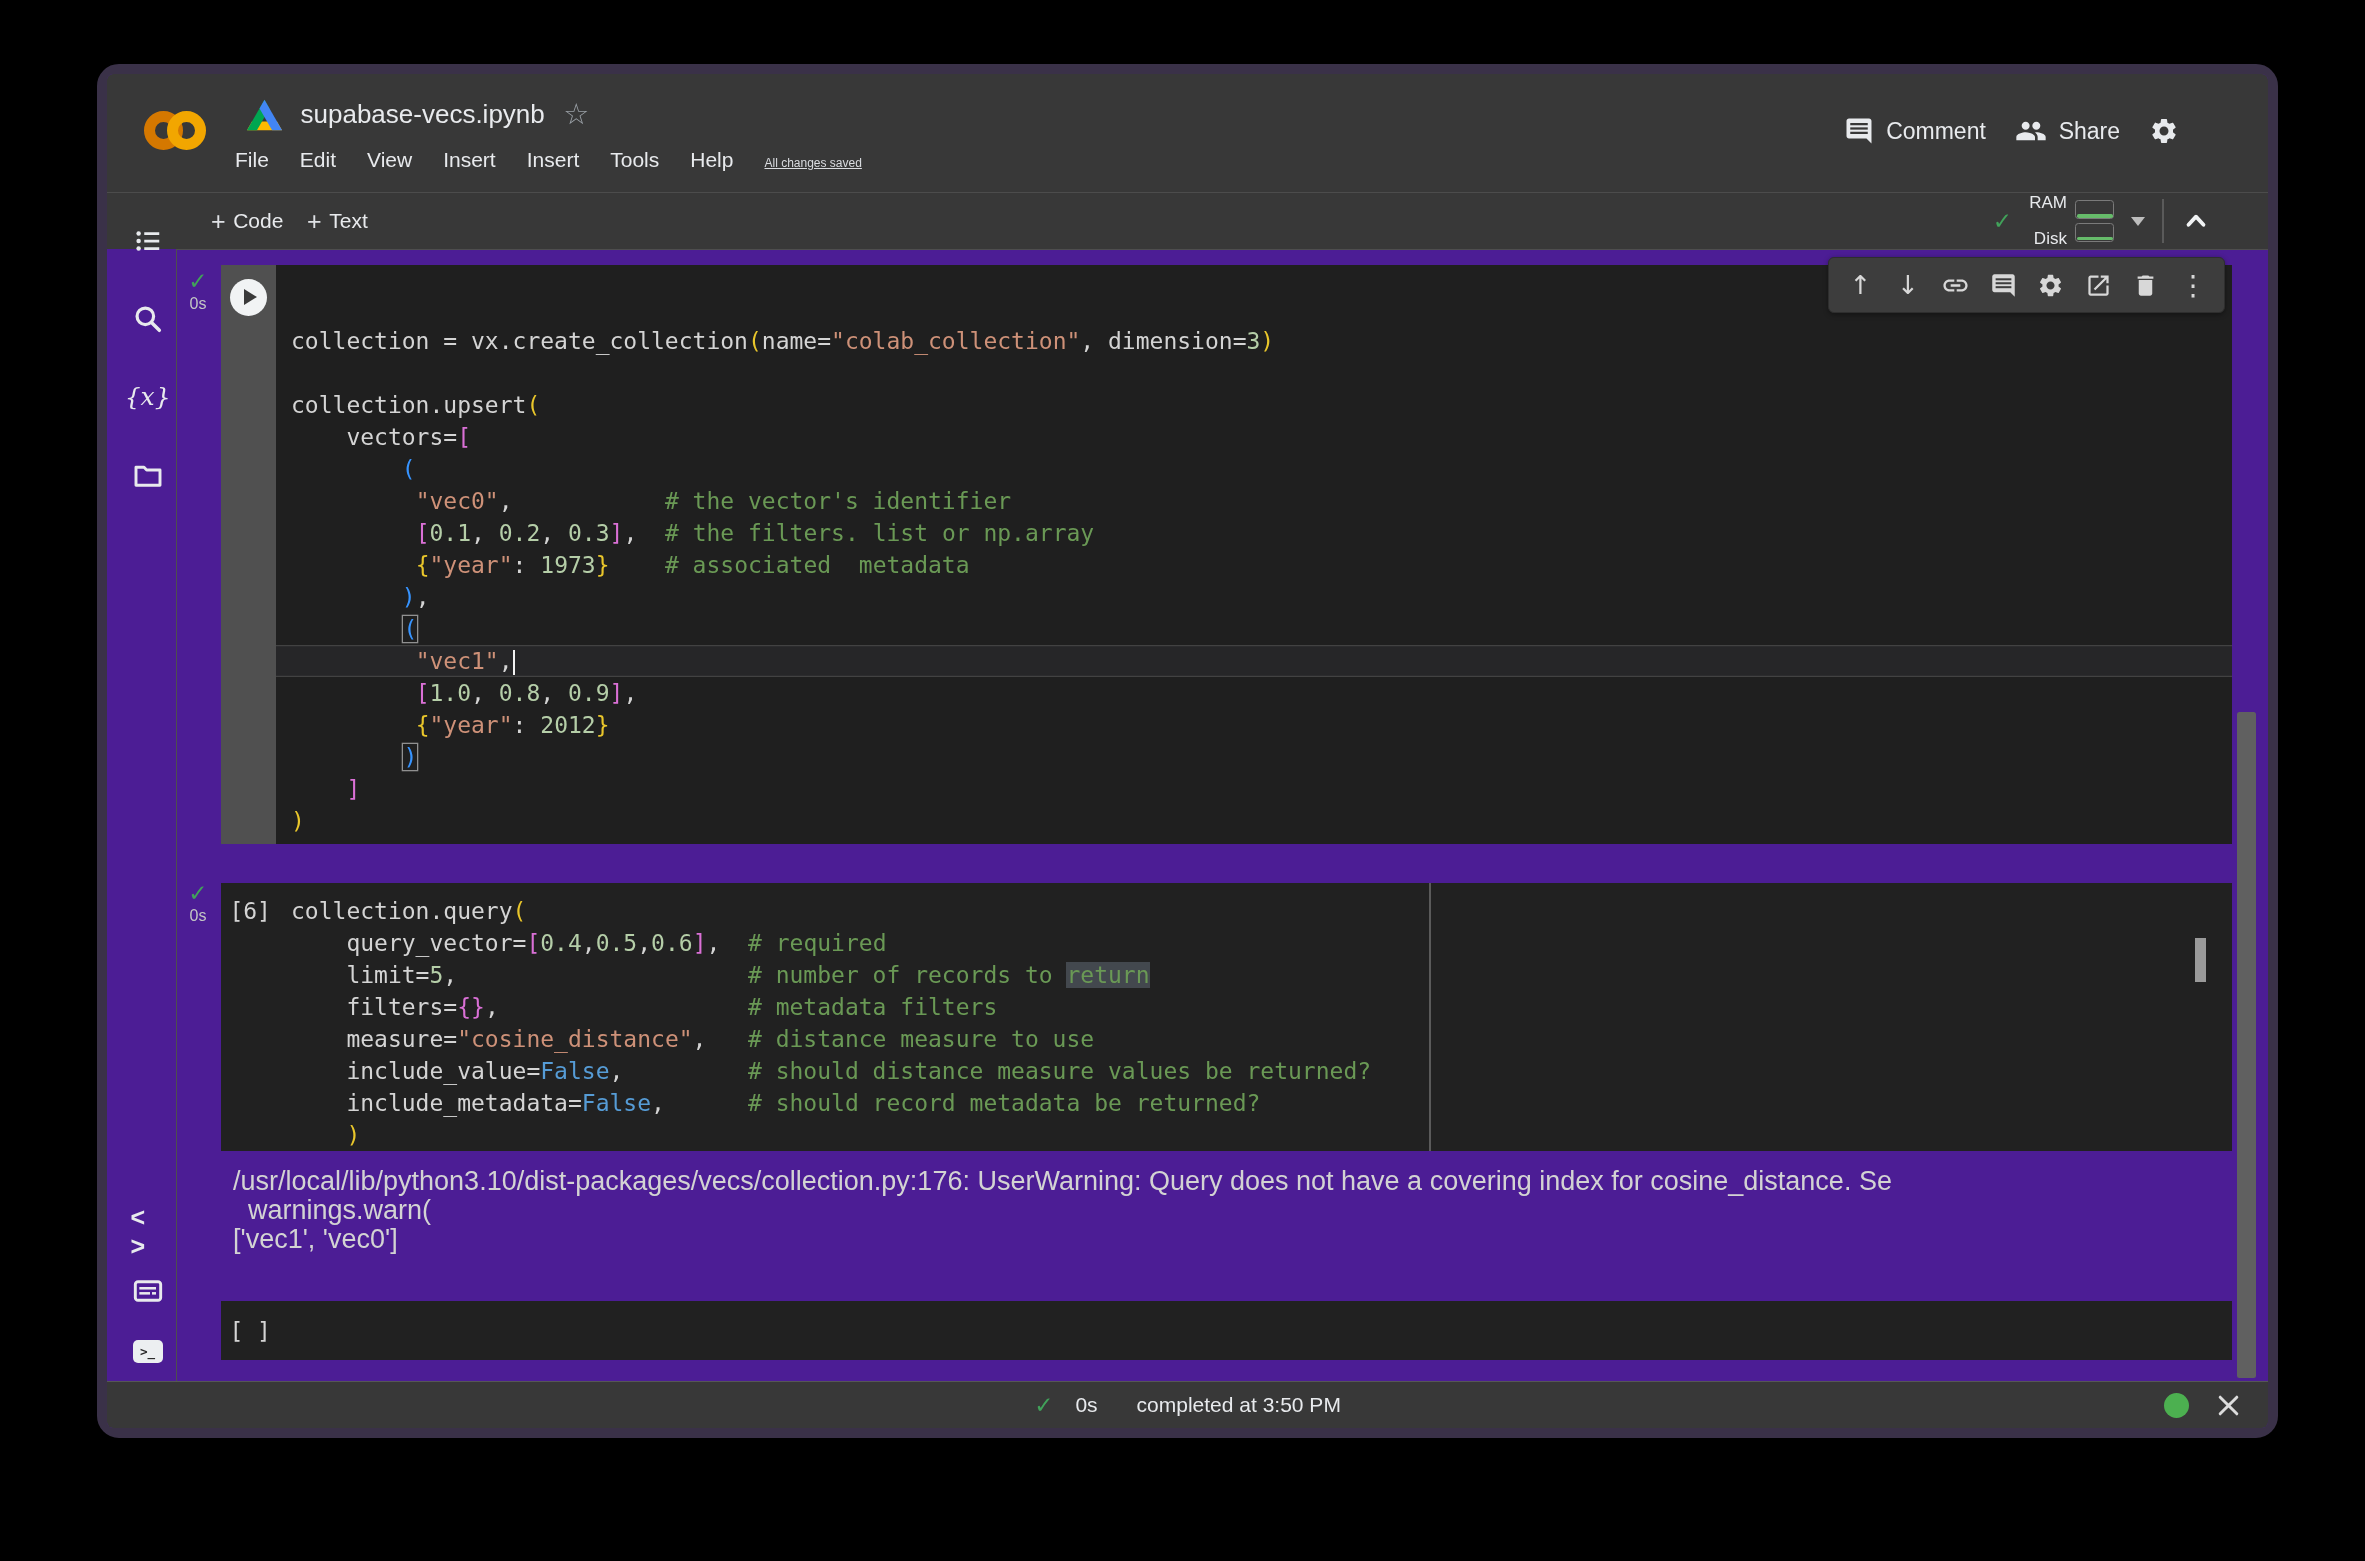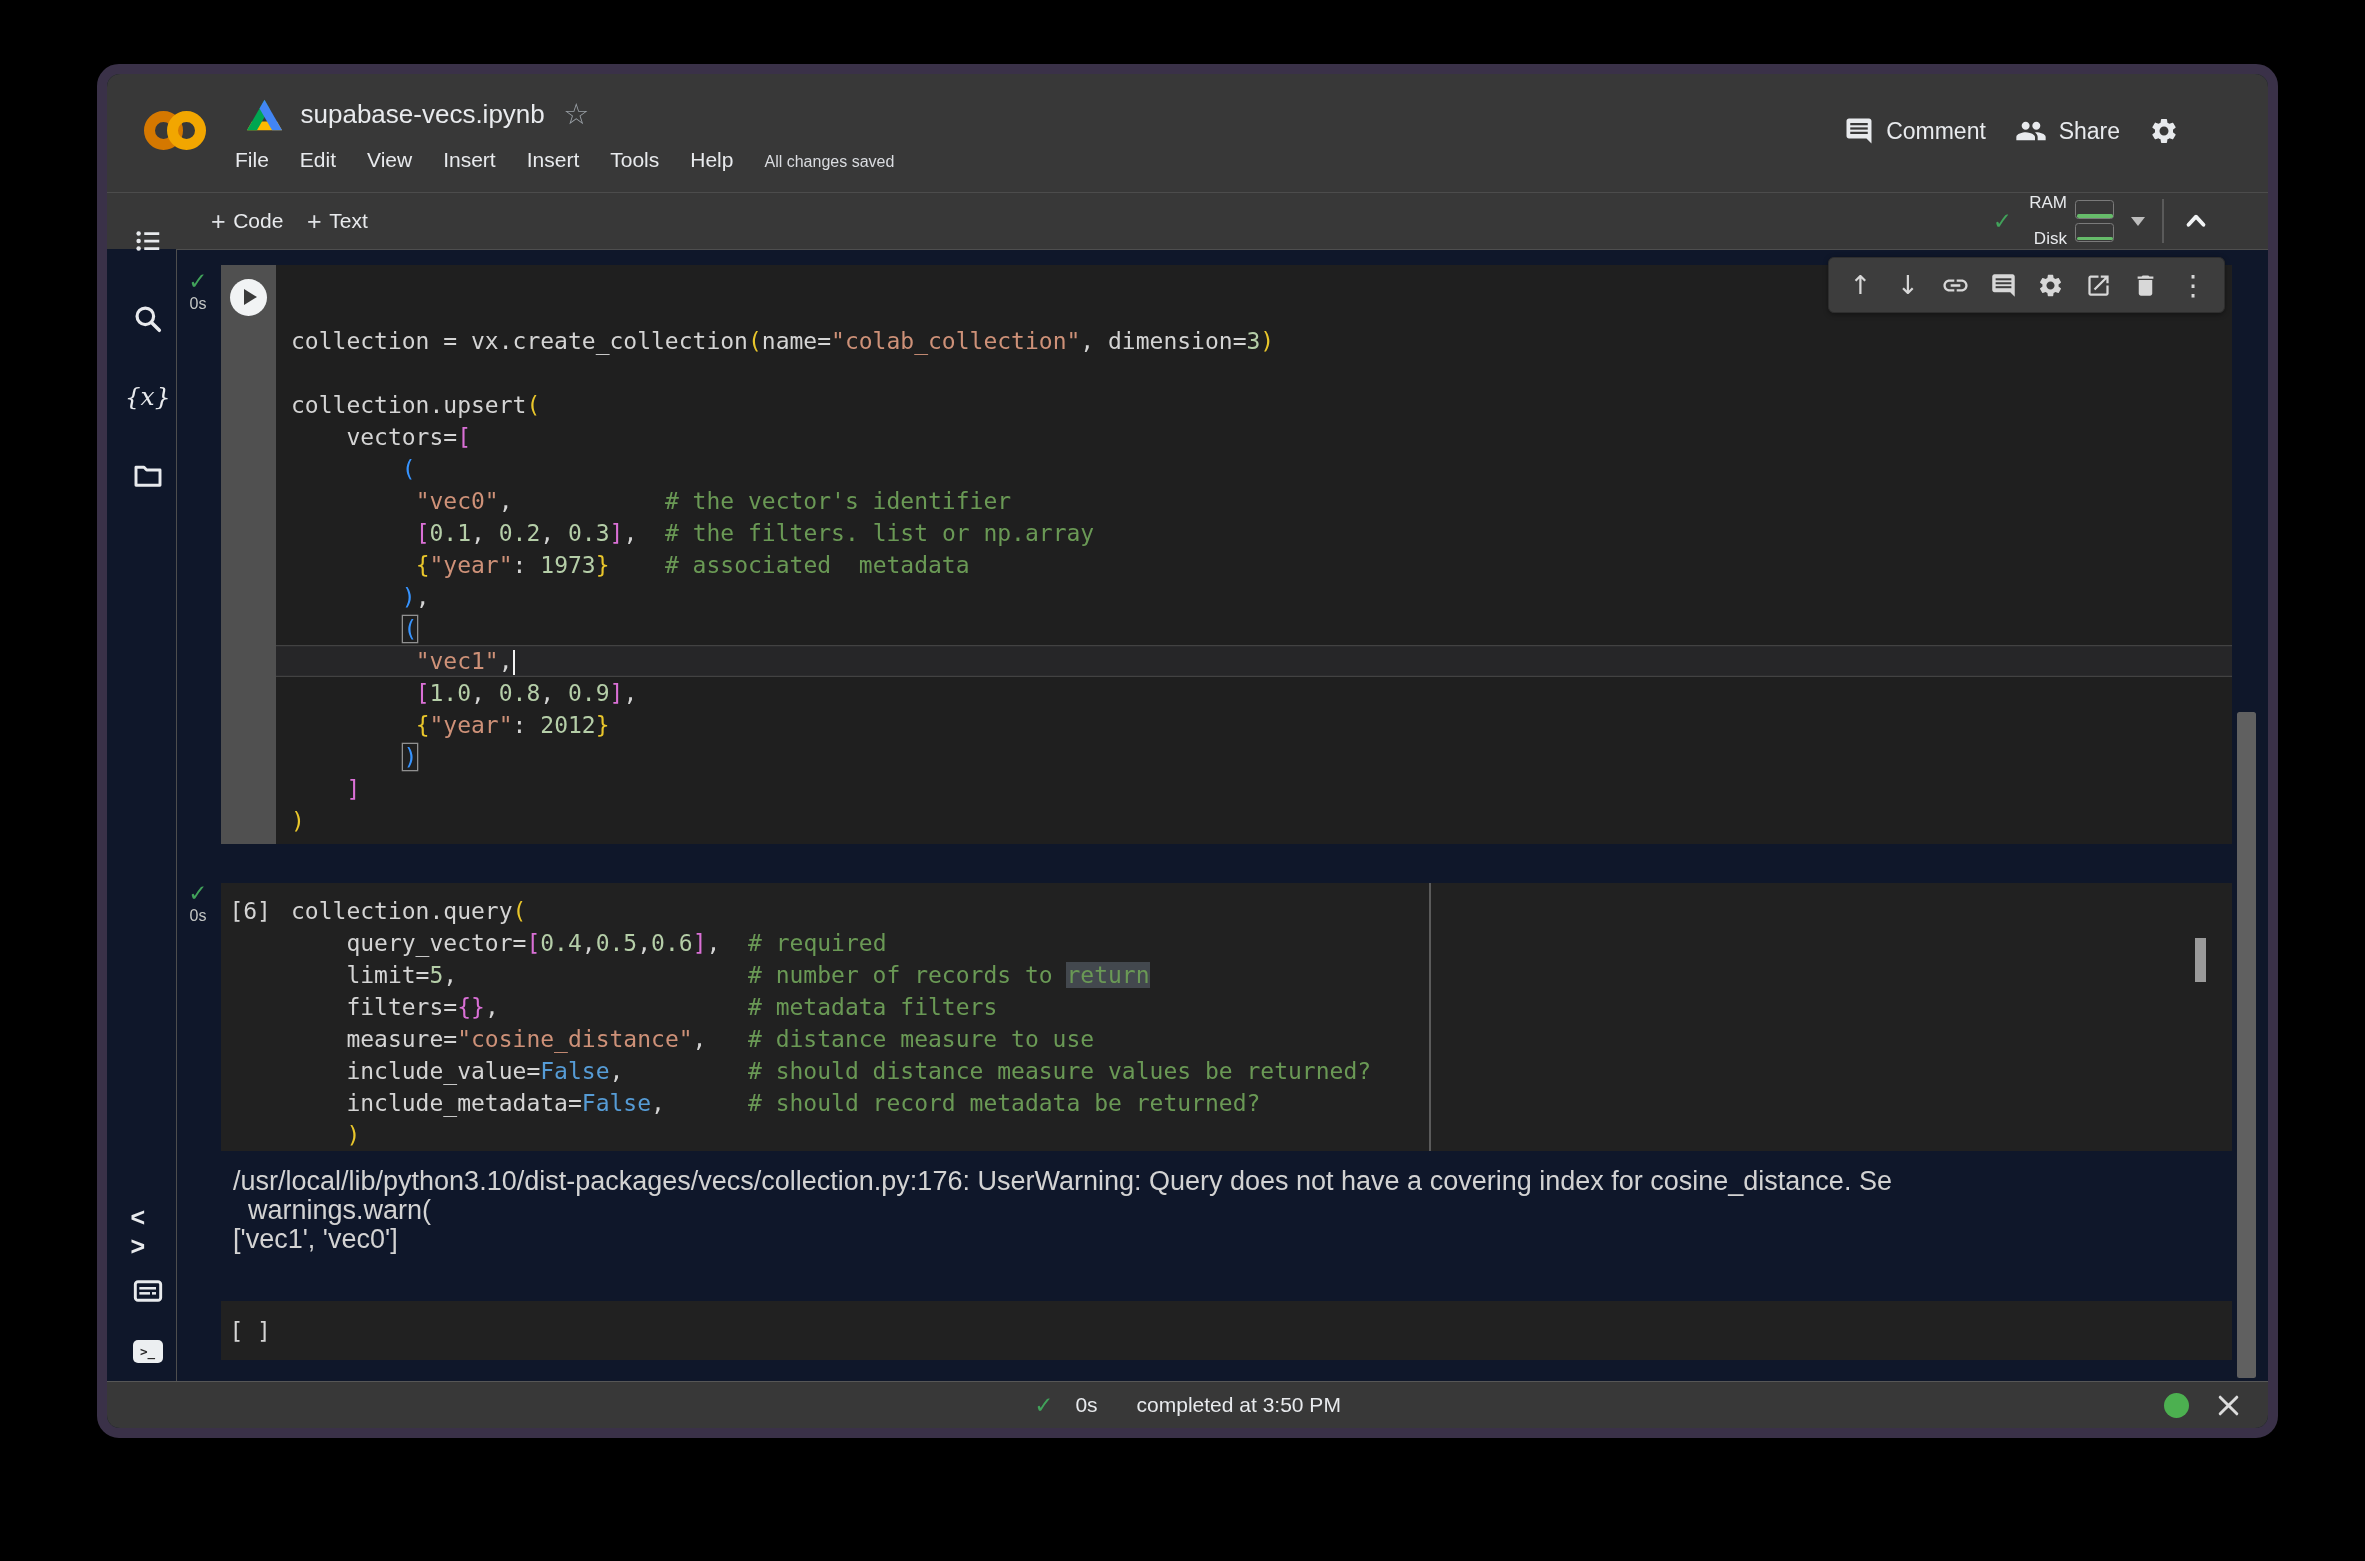--- a/index.html
+++ b/index.html
@@ -1,33 +1,33 @@
 <!DOCTYPE html>
 <html style="font-size:13.5px"><head>
 <meta charset="utf-8">
 <style>
   html,body{margin:0;padding:0;}
   body{width:2366px;height:1561px;background:#000;position:relative;overflow:hidden;
        font-family:"Liberation Sans",sans-serif;-webkit-font-smoothing:antialiased;}
   .window{position:absolute;left:97px;top:64px;width:2161px;height:1354px;
           border:10px solid #3a3148;border-radius:22px;background:#383838;}
-  .win-inner{position:absolute;inset:0;border-radius:13px;overflow:hidden;background:#0f172a;}
+  .win-inner{position:absolute;inset:0;border-radius:6px;overflow:hidden;background:#4c1d95;}
 
   
   .header{position:absolute;left:0;top:0;right:0;height:118px;background:#383838;border-bottom:0.8px solid #4c4c4c;}
   .logo{position:absolute;left:37px;top:30px;width:66px;height:54px;}
   .ring{position:absolute;border-radius:50%;width:17px;height:17px;}
   .ring.l{left:0;top:6.7px;border:11px solid #d57800;}
   .ring.r{left:23px;top:6.7px;border:11px solid #f2a600;}
   .title-row{position:absolute;left:140px;top:18.5px;height:44px;display:flex;align-items:center;gap:18.5px;}
   .doc-title{color:#e8eaed;font-size:26px;}
   .star{color:#9aa0a6;font-size:29px;line-height:29px;}
   .menubar{position:absolute;left:128px;top:74px;display:flex;gap:31px;align-items:baseline;}
   .menu-item{color:#e8eaed;font-size:21px;cursor:default;}
-  .changes-saved{color:#dadce0;font-size:16px;}
+  .changes-saved{color:#dadce0;font-size:12px;text-decoration:underline;}
   .header-right{position:absolute;right:0;top:37px;height:40px;display:flex;align-items:center;gap:29px;padding-right:89px;}
   .hbtn{display:flex;align-items:center;gap:11.8px;color:#e8eaed;font-size:23px;}
 
   
   .toolbar{position:absolute;left:0;top:119px;right:0;height:56px;background:#383838;}
   .tb-left{position:absolute;left:104px;top:0;height:56px;display:flex;align-items:center;gap:23.6px;}
   .tb-btn{display:flex;align-items:center;gap:7.6px;color:#e8eaed;font-size:21px;}
   .plus{font-size:25px;color:#dfe1e5;line-height:21px;}
   .tb-right{position:absolute;right:57px;top:0;height:56px;display:flex;align-items:center;gap:17px;}
   .gauges{display:flex;align-items:center;gap:8.4px;}

